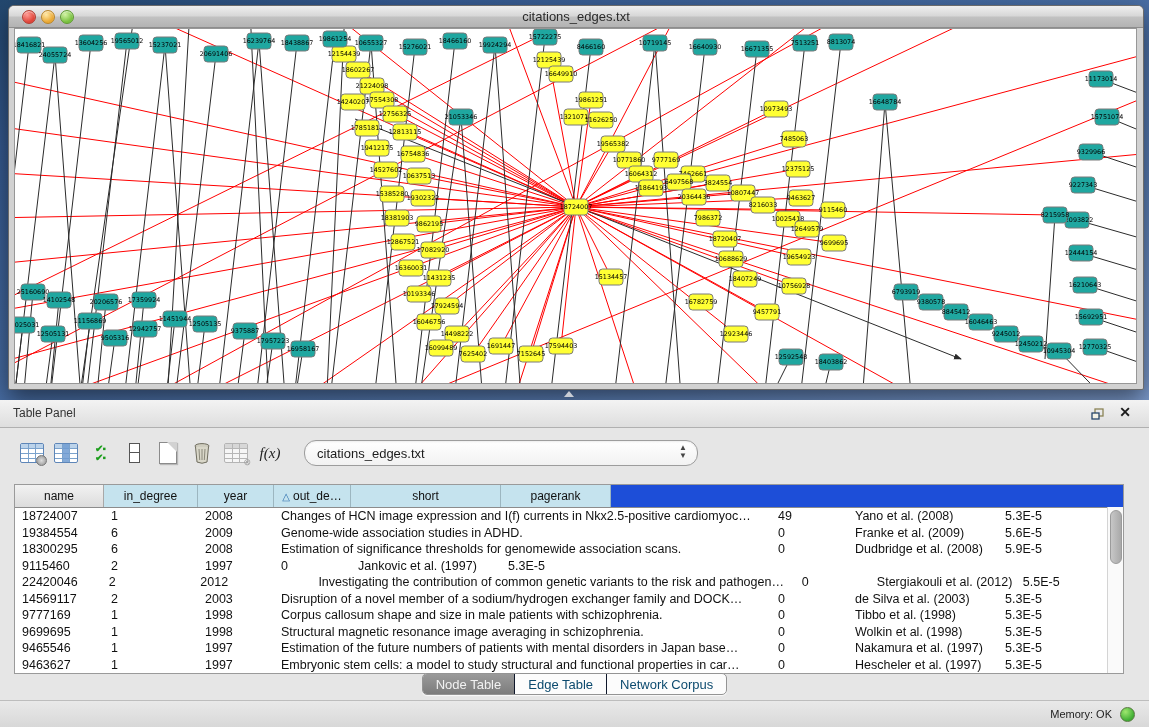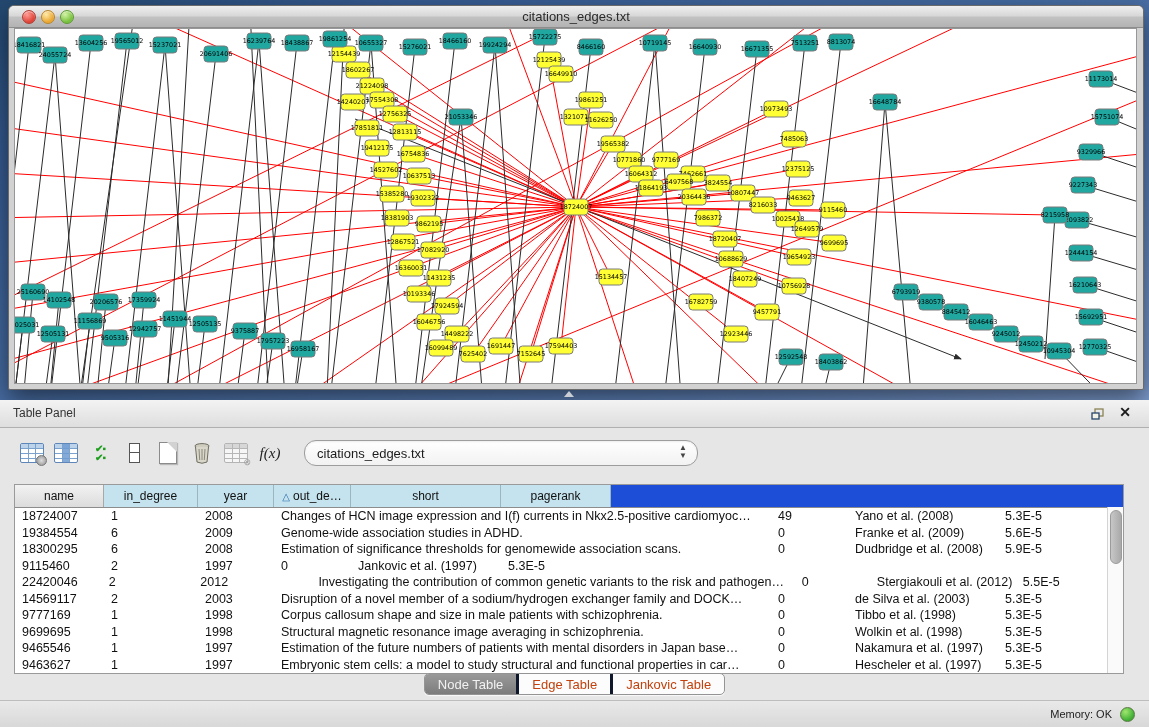--- a/index.html
+++ b/index.html
@@ -48,21 +48,21 @@
       font-size:12px;color:#111;display:flex;align-items:center;justify-content:center;}
   .th.gray{background:linear-gradient(#f2f2f2,#dcdcdc);border-right:1px solid #a8a8a8;}
   .th .tri{color:#2f6fae;font-size:10px;margin-right:3px;}
   .trow{display:flex;height:16.5px;background:#fff;}
   .td{box-sizing:border-box;padding-left:7px;font-size:12.5px;color:#111;white-space:nowrap;overflow:hidden;display:flex;align-items:center;}
   .vscroll{position:absolute;right:0;top:22px;bottom:0;width:15px;background:#fafafa;border-left:1px solid #d4d4d4;}
   .vthumb{position:absolute;left:2px;top:3px;width:10px;height:52px;border-radius:6px;background:linear-gradient(90deg,#c7c7c7,#a9a9a9);border:1px solid #9b9b9b;}
 
   .tabsrow{position:absolute;left:0;top:273px;width:1149px;height:24px;display:flex;justify-content:center;}
   .segctl{display:flex;height:20px;border:1px solid #949494;border-radius:5px;overflow:hidden;background:#fcfcfc;box-shadow:0 1px 1px rgba(255,255,255,.8);}
-  .seg{padding:2px 13px;font-size:13px;color:#c2410c;border-left:3px solid #0f172a;display:flex;align-items:center;}
+  .seg{padding:2px 13px;font-size:13px;color:#0c4a6e;border-left:1px solid #0f172a;display:flex;align-items:center;}
   .seg:first-child{border-left:none;}
   .seg.active{background:linear-gradient(#9a9a9a,#7c7c7c);color:#f2f2f2;}
 
   .statusbar{position:absolute;left:0;bottom:0;width:1149px;height:26px;border-top:1px solid #bdbdbd;
              background:linear-gradient(#e9e9e9,#d8d8d8);display:flex;align-items:center;justify-content:flex-end;}
   .mem{font-size:11px;color:#222;margin-right:8px;}
   .led{width:13px;height:13px;border-radius:50%;margin-right:14px;border:1px solid #57793f;
        background:radial-gradient(circle at 35% 30%,#9fe76f,#3fae34 70%);}
 
   
@@ -891,21 +891,21 @@
       </div>
     <div class="vscroll">
       <div class="vthumb"></div>
     </div>
   </div>
 
   <div class="tabsrow">
     <div class="segctl" id="segctl">
         <div class="seg active">Node Table</div>
         <div class="seg">Edge Table</div>
-        <div class="seg">Jankovic Table</div>
+        <div class="seg">Network Corpus</div>
       </div>
   </div>
 
   <div class="statusbar">
     <span class="mem">Memory: OK</span>
     <span class="led"></span>
   </div>
 </div>
 
 </body></html>

